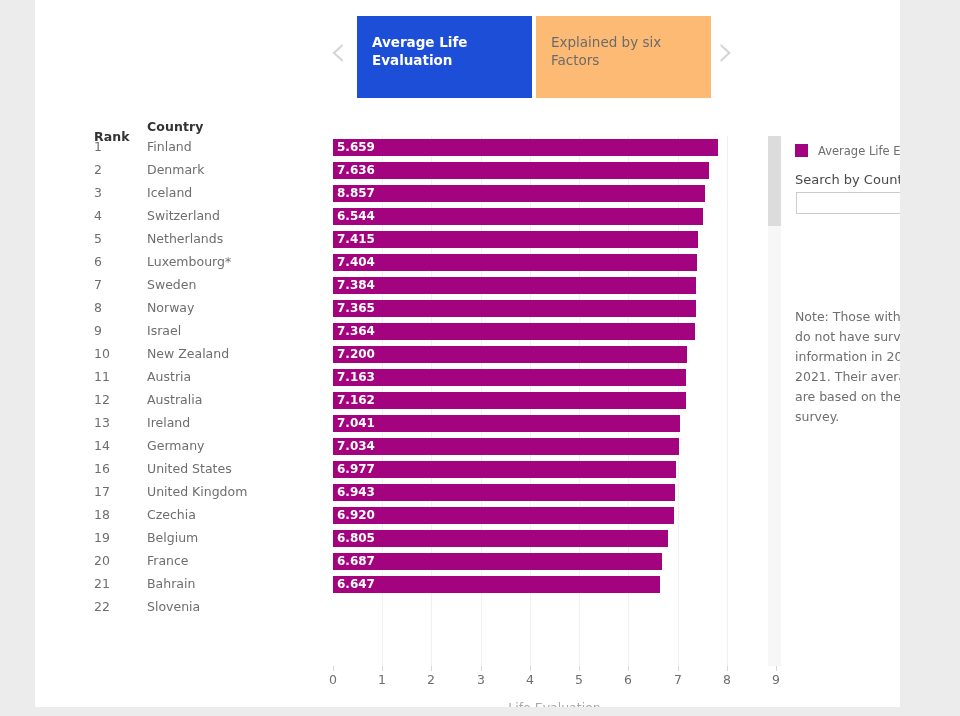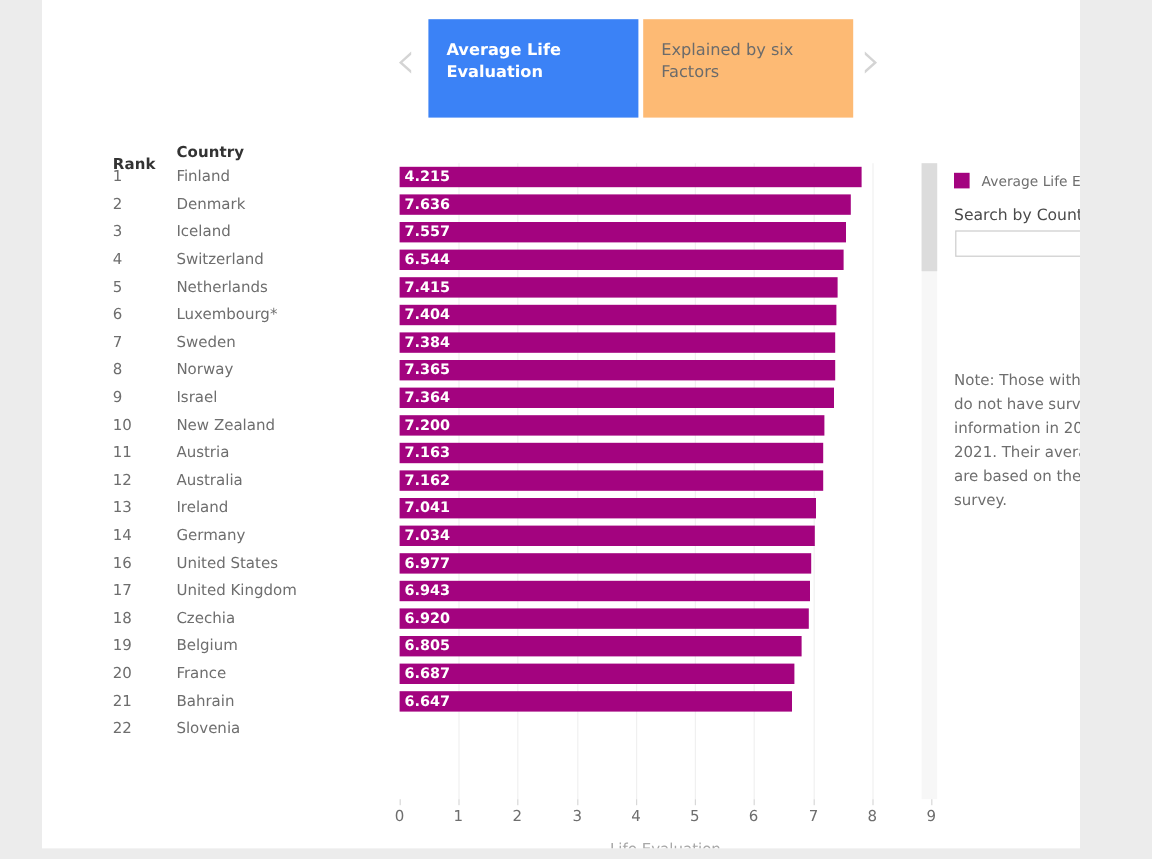--- a/index.html
+++ b/index.html
@@ -62,21 +62,21 @@
     top: 8px;
     width: 175px;
     height: 82px;
     box-sizing: border-box;
     padding: 17px 0 0 15px;
     font-size: 13.5px;
     line-height: 18px;
   }
   #story-point-0 {
     left: 67px;
-    background: #3b82f6;
+    background: #1d4ed8;
     color: #ffffff;
     font-weight: bold;
   }
   #story-point-1 {
     left: 246px;
     background: #fdba74;
     color: #6b6b6b;
     font-weight: normal;
   }
 
@@ -314,37 +314,37 @@
         <div class="gl" style="left: 394px;"></div>
         <div class="gl" style="left: 443px;"></div>
       </div>
 
     <div id="plot-region">
         <div class="data-row">
           <div class="cell-rank">1</div>
           <div class="cell-country">Finland</div>
           <div class="bar-track">
             <div class="bar" style="width: 384.967px; background: rgb(163, 3, 127);"></div>
-            <div class="bar-label">4.215</div>
+            <div class="bar-label">5.659</div>
           </div>
         </div>
         <div class="data-row">
           <div class="cell-rank">2</div>
           <div class="cell-country">Denmark</div>
           <div class="bar-track">
             <div class="bar" style="width: 375.861px; background: rgb(163, 3, 127);"></div>
             <div class="bar-label">7.636</div>
           </div>
         </div>
         <div class="data-row">
           <div class="cell-rank">3</div>
           <div class="cell-country">Iceland</div>
           <div class="bar-track">
             <div class="bar" style="width: 371.972px; background: rgb(163, 3, 127);"></div>
-            <div class="bar-label">7.557</div>
+            <div class="bar-label">8.857</div>
           </div>
         </div>
         <div class="data-row">
           <div class="cell-rank">4</div>
           <div class="cell-country">Switzerland</div>
           <div class="bar-track">
             <div class="bar" style="width: 369.757px; background: rgb(163, 3, 127);"></div>
             <div class="bar-label">6.544</div>
           </div>
         </div>

